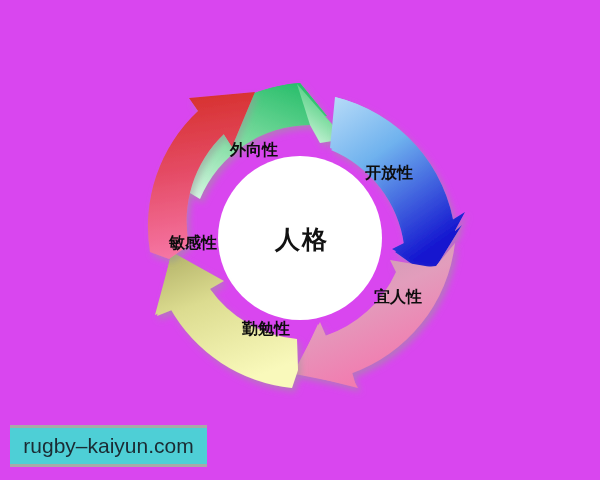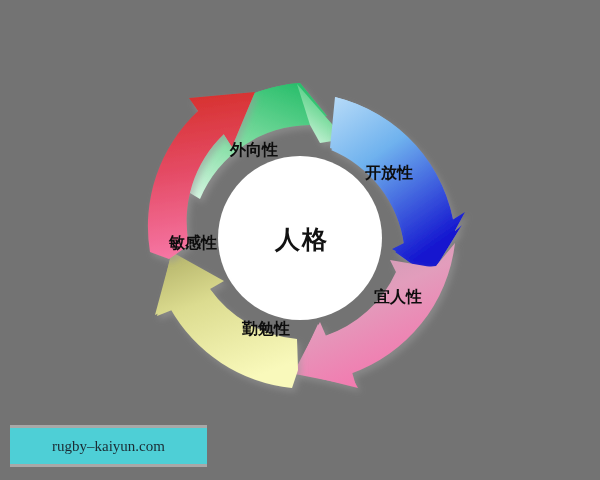--- a/index.html
+++ b/index.html
@@ -12,21 +12,21 @@
     height: 480px;
     position: relative;
     overflow: hidden;
     font-family: "DejaVu Sans", "Liberation Sans", sans-serif;
   }
   #stage {
     position: absolute;
     left: 0; top: 0;
     width: 600px;
     height: 480px;
-    background: #737373;
+    background: #d946ef;
   }
   #diagram {
     position: absolute;
     left: 0; top: 0;
     width: 600px;
     height: 480px;
     display: block;
   }
   .seg-label {
     font-family: "DejaVu Sans", "Liberation Sans", sans-serif;
@@ -50,22 +50,22 @@
     height: 42px;
     background: #4ecfd6;
     border-top: 3px solid #a8a8a8;
     border-bottom: 3px solid #a8a8a8;
     box-sizing: border-box;
     display: flex;
     align-items: center;
     justify-content: center;
   }
   #watermark-text {
-    font-family: Liberation Serif, serif;
-    font-size: 15px;
+    font-family: Liberation Sans, sans-serif;
+    font-size: 21px;
     color: #1b2b33;
     letter-spacing: 0px;
     white-space: nowrap;
   }
 </style>
 </head>
 <body>
 
 <div id="stage">
 

